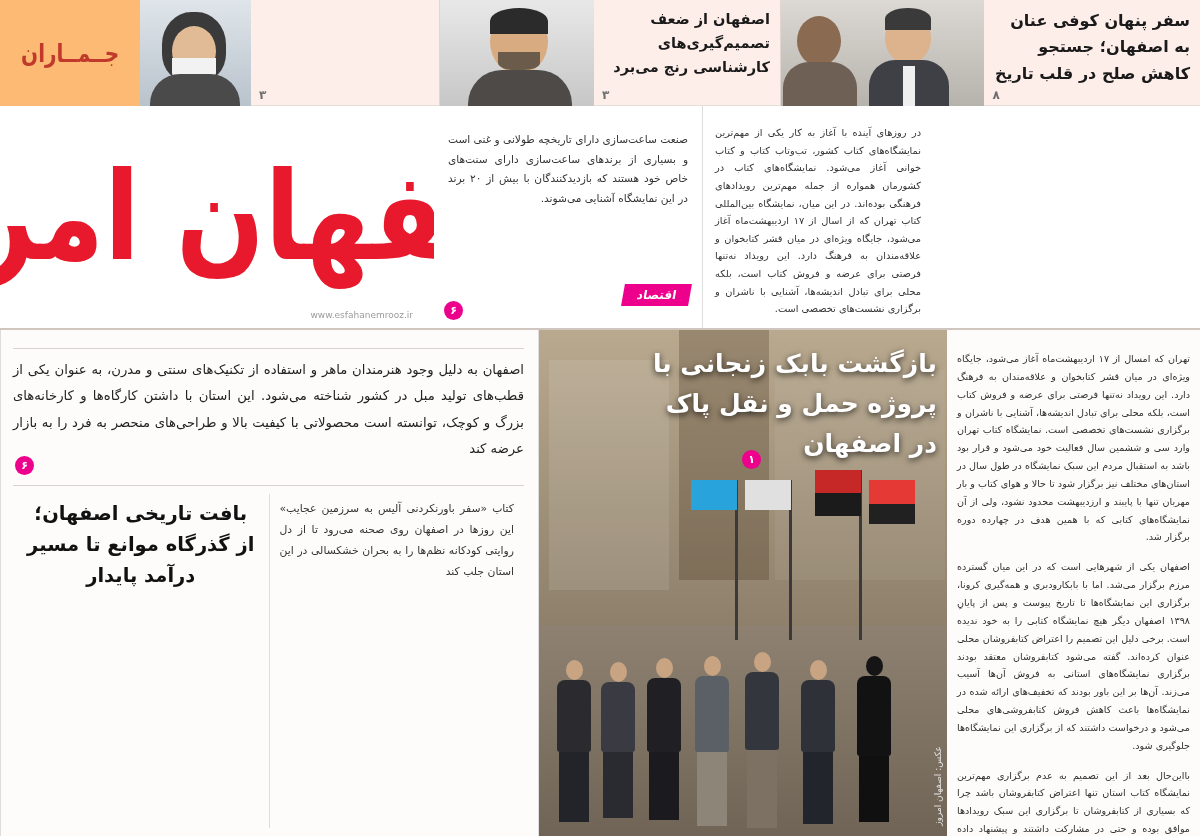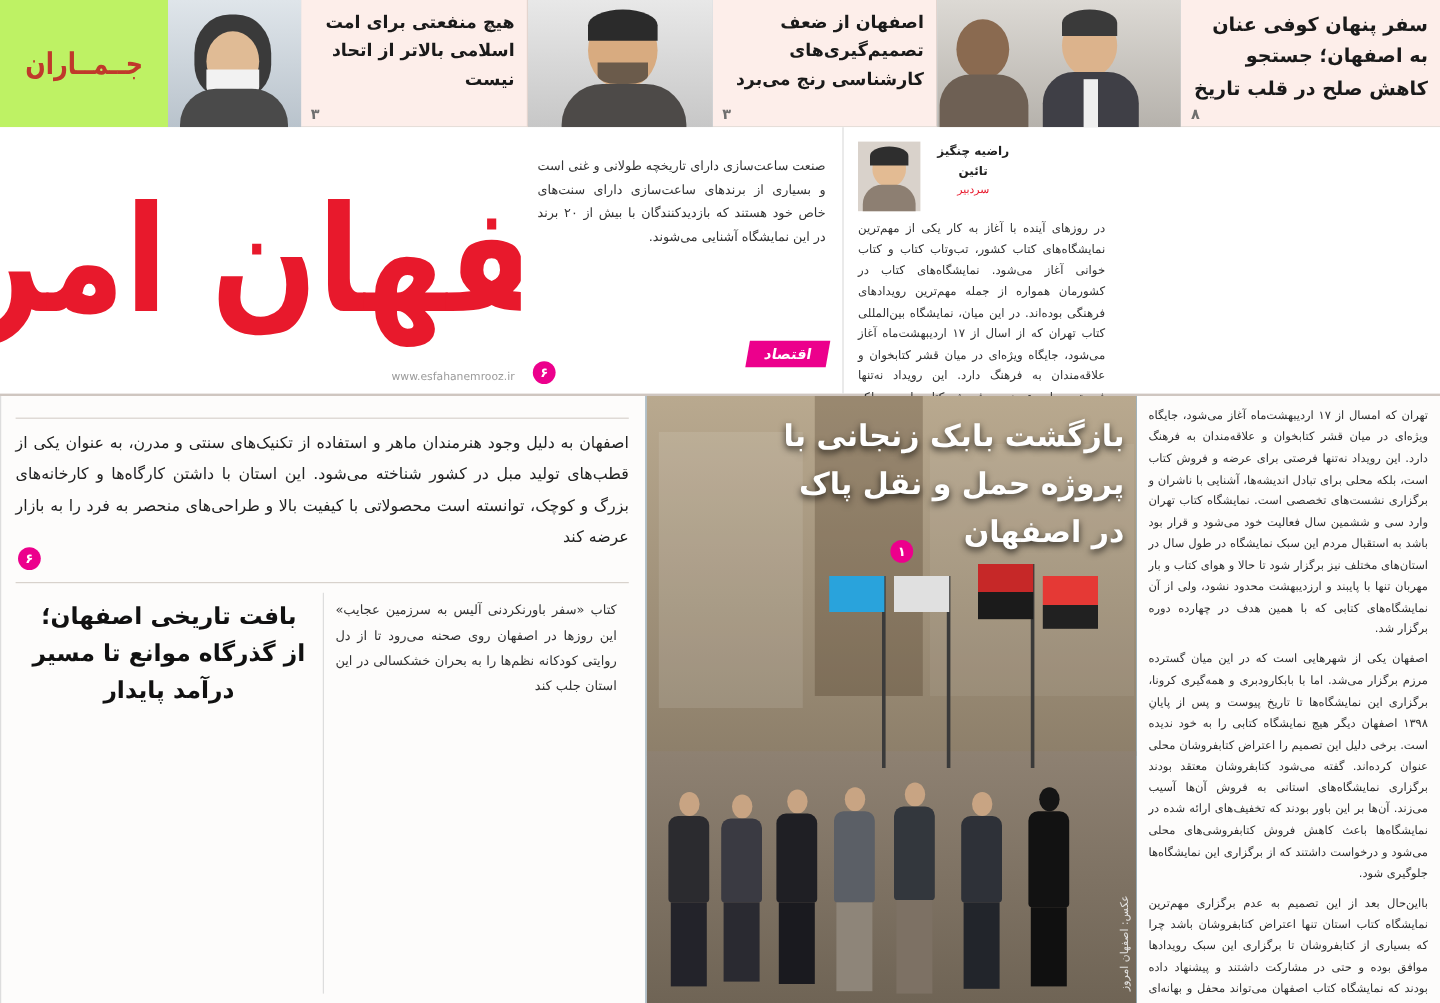--- a/index.html
+++ b/index.html
@@ -34,21 +34,21 @@
     box-sizing: border-box;
   }
   .ts-cell {
     position: relative;
     box-sizing: border-box;
     height: 106px;
     overflow: hidden;
   }
   .ts-logo {
     width: 142px;
-    background: #bef264;
+    background: #fdba74;
     display: flex;
     align-items: center;
     justify-content: center;
   }
   .ts-portrait {
     width: 112px;
     background: #cfd6dd;
   }
   .ts-text {
     padding: 8px 10px 4px 10px;
@@ -108,21 +108,21 @@
     color: #e8192c;
     letter-spacing: -6px;
     line-height: 1;
     white-space: nowrap;
     transform: scaleY(1.18);
     font-family: "DejaVu Sans", "Liberation Sans", sans-serif;
   }
   .mh-site {
     position: absolute;
     bottom: 8px;
-    right: 5px;
+    right: 21px;
     font-size: 9px;
     color: #9b9b9b;
     direction: ltr;
   }
   .mh-info {
     width: 126px;
     border-right: 1px solid #ddd;
     border-left: 1px solid #ddd;
     padding: 16px 8px 8px 8px;
     box-sizing: border-box;
@@ -347,21 +347,21 @@
   .p-legs { width: 30px; margin: 0 auto; }
 
   
   .col-left {
     width: 253px;
     padding: 8px 10px;
     box-sizing: border-box;
     position: relative;
   }
   .col-left p {
-    margin: 0 0 7px 0;
+    margin: 12px 0 7px 0;
     font-size: 9.6px;
     line-height: 1.86;
     color: #2f2f2f;
     text-align: justify;
     text-align-last: right;
   }
 
   .flagpole { position: absolute; width: 3px; background: #3a3a3a; }
   .flag { position: absolute; width: 46px; height: 30px; }
 </style>
@@ -380,21 +380,20 @@
       <div class="face-wrap">
         <div class="f-bg" style="background:linear-gradient(#dfe5ea,#b9c3cc);"></div>
         <div style="position:absolute;left:22px;top:12px;width:64px;height:70px;border-radius:46% 46% 40% 40%;background:#3a3a3a;"></div>
         <div style="position:absolute;left:32px;top:26px;width:44px;height:50px;border-radius:50%;background:#e0bb95;"></div>
         <div style="position:absolute;left:32px;top:58px;width:44px;height:24px;border-radius:0 0 40% 40%;background:#f2f2f2;"></div>
         <div style="position:absolute;left:10px;top:74px;width:90px;height:34px;background:#4a4a4a;border-radius:30px 30px 0 0;"></div>
       </div>
     </div>
 
     <div class="ts-cell ts-text" style="width:190px;">
-      <div class="ts-headline">هیچ منفعتی برای امت اسلامی بالاتر از اتحاد نیست</div>
       <div class="ts-pagenum">۳</div>
     </div>
 
     <div class="ts-divider"></div>
 
     <div class="ts-cell ts-portrait" style="width:156px;">
       <div class="face-wrap">
         <div class="f-bg" style="background:linear-gradient(#e8e8e8,#c7c7c7);"></div>
         <div style="position:absolute;left:50px;top:10px;width:58px;height:64px;border-radius:50%;background:#d8ab80;"></div>
         <div style="position:absolute;left:50px;top:8px;width:58px;height:26px;border-radius:50% 50% 0 0;background:#2b2b2b;"></div>
@@ -436,31 +435,20 @@
     </div>
 
 
     <div class="mh-lead">
       <p>صنعت ساعت‌سازی دارای تاریخچه طولانی و غنی است و بسیاری از برندهای ساعت‌سازی دارای سنت‌های خاص خود هستند که بازدیدکنندگان با بیش از ۲۰ برند در این نمایشگاه آشنایی می‌شوند.</p>
       <div class="badge-eco">اقتصاد</div>
       <div class="pagenum-circle pagenum-pos" style="bottom:8px;left:10px;">۶</div>
     </div>
 
     <div class="mh-col-left">
-      <div class="author-box">
-        <div class="author-photo">
-          <div style="position:absolute;left:12px;top:8px;width:28px;height:30px;border-radius:50%;background:#e3bb93;"></div>
-          <div style="position:absolute;left:10px;top:4px;width:32px;height:16px;border-radius:50% 50% 0 0;background:#2e2e2e;"></div>
-          <div style="position:absolute;left:4px;top:36px;width:44px;height:24px;background:#8d7f72;border-radius:16px 16px 0 0;"></div>
-        </div>
-        <div class="author-name">
-          <div>راضیه چنگیز تائین</div>
-          <div class="author-role">سردبیر</div>
-        </div>
-      </div>
       <p>در روزهای آینده با آغاز به کار یکی از مهم‌ترین نمایشگاه‌های کتاب کشور، تب‌وتاب کتاب و کتاب خوانی آغاز می‌شود. نمایشگاه‌های کتاب در کشورمان همواره از جمله مهم‌ترین رویدادهای فرهنگی بوده‌اند. در این میان، نمایشگاه بین‌المللی کتاب تهران که از اسال از ۱۷ اردیبهشت‌ماه آغاز می‌شود، جایگاه ویژه‌ای در میان قشر کتابخوان و علاقه‌مندان به فرهنگ دارد. این رویداد نه‌تنها فرصتی برای عرضه و فروش کتاب است، بلکه محلی برای تبادل اندیشه‌ها، آشنایی با ناشران و برگزاری نشست‌های تخصصی است.</p>
     </div>
   </div>
 
   <div class="main">
 
     <div class="col-right">
       <hr class="hr-thin">
       <div style="position:relative;">
         <div class="big-lead">اصفهان به دلیل وجود هنرمندان ماهر و استفاده از تکنیک‌های سنتی و مدرن، به عنوان یکی از قطب‌های تولید مبل در کشور شناخته می‌شود. این استان با داشتن کارگاه‌ها و کارخانه‌های بزرگ و کوچک، توانسته است محصولاتی با کیفیت بالا و طراحی‌های منحصر به فرد را به بازار عرضه کند</div>

